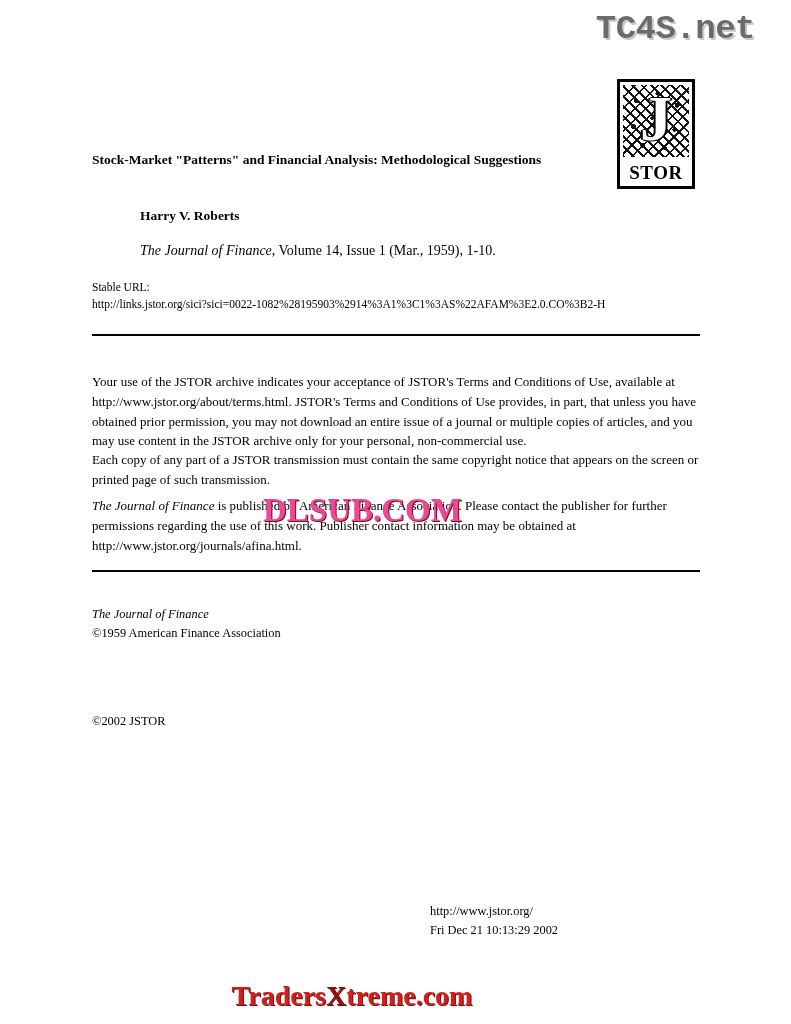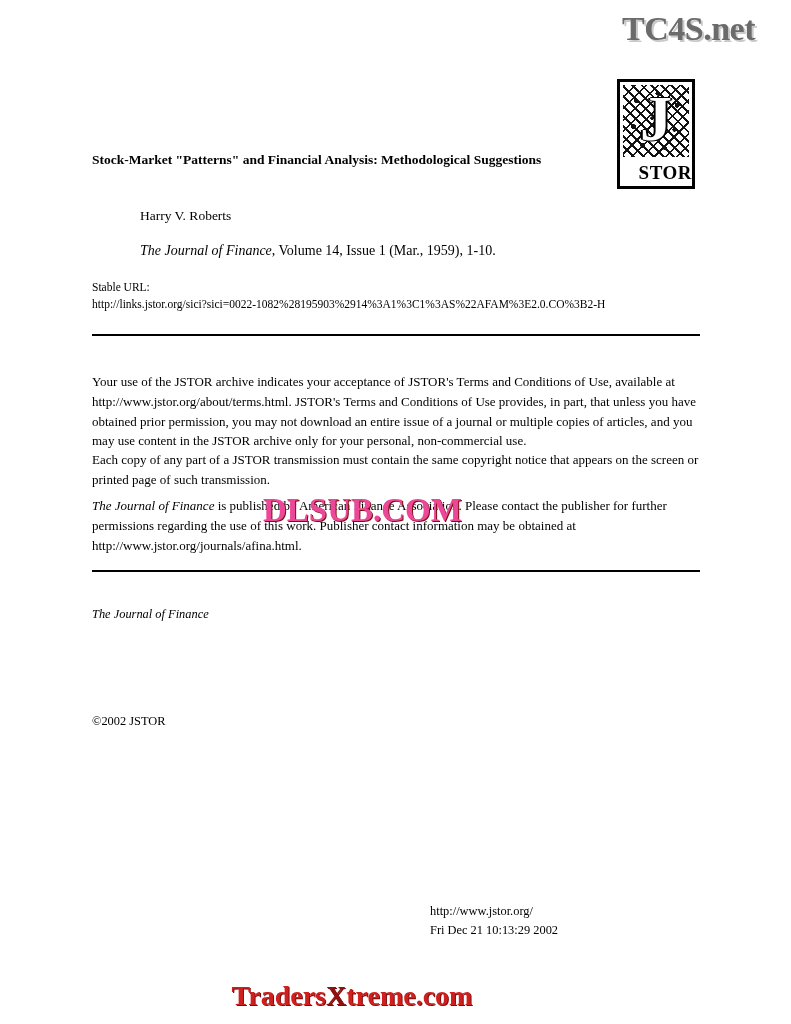--- a/index.html
+++ b/index.html
@@ -22,21 +22,21 @@
     width: 791px;
     height: 1024px;
     background: #ffffff;
   }
 
   
   .wm-top {
     position: absolute;
     right: 36px;
     top: 10px;
-    font-family: Liberation Serif, serif;
+    font-family: Liberation Mono, monospace;
     font-weight: bold;
     font-size: 34px;
     letter-spacing: -0.5px;
     color: #6b6b6b;
     text-shadow: 2px 2px 0 #c9c9c9;
     white-space: nowrap;
   }
 
   
   .jstor-logo {
@@ -81,21 +81,21 @@
     line-height: 74px;
     text-shadow:
       1px 0 0 #000, -1px 0 0 #000, 0 1px 0 #000, 0 -1px 0 #000,
       2px 0 0 #000, -2px 0 0 #000;
   }
   .jstor-logo .jword {
     position: absolute;
     left: 0;
     bottom: 2px;
     width: 72px;
-    text-align: right;
+    text-align: center;
     font-family: "Liberation Serif", serif;
     font-size: 19px;
     font-weight: bold;
     letter-spacing: 0.5px;
     color: #000;
   }
 
   
   .title {
     position: absolute;
@@ -104,20 +104,21 @@
     width: 470px;
     font-size: 13.5px;
     font-weight: bold;
     line-height: 1.45;
   }
   .author {
     position: absolute;
     left: 140px;
     top: 208px;
     font-size: 13.5px;
+    font-weight: bold;
   }
   .citation {
     position: absolute;
     left: 140px;
     top: 243px;
     width: 520px;
     font-size: 14px;
   }
   .citation .jname { font-style: italic; }
 
@@ -253,20 +254,21 @@
   </div>
 
   <div class="para para-copy">Each copy of any part of a JSTOR transmission must contain the same copyright notice that appears on the screen or printed page of such transmission.</div>
 
   <div class="wm-mid">DLSUB.COM</div>
 
   <div class="rule rule-2"></div>
 
   <div class="footer-journal">
     <div class="ital">The Journal of Finance</div>
+    <div>©1959 American Finance Association</div>
   </div>
 
 
   <div class="footer-copy2002">©2002 JSTOR</div>
 
   <div class="bottom-right">
     <div>http://www.jstor.org/</div>
     <div>Fri Dec 21 10:13:29 2002</div>
   </div>
 

